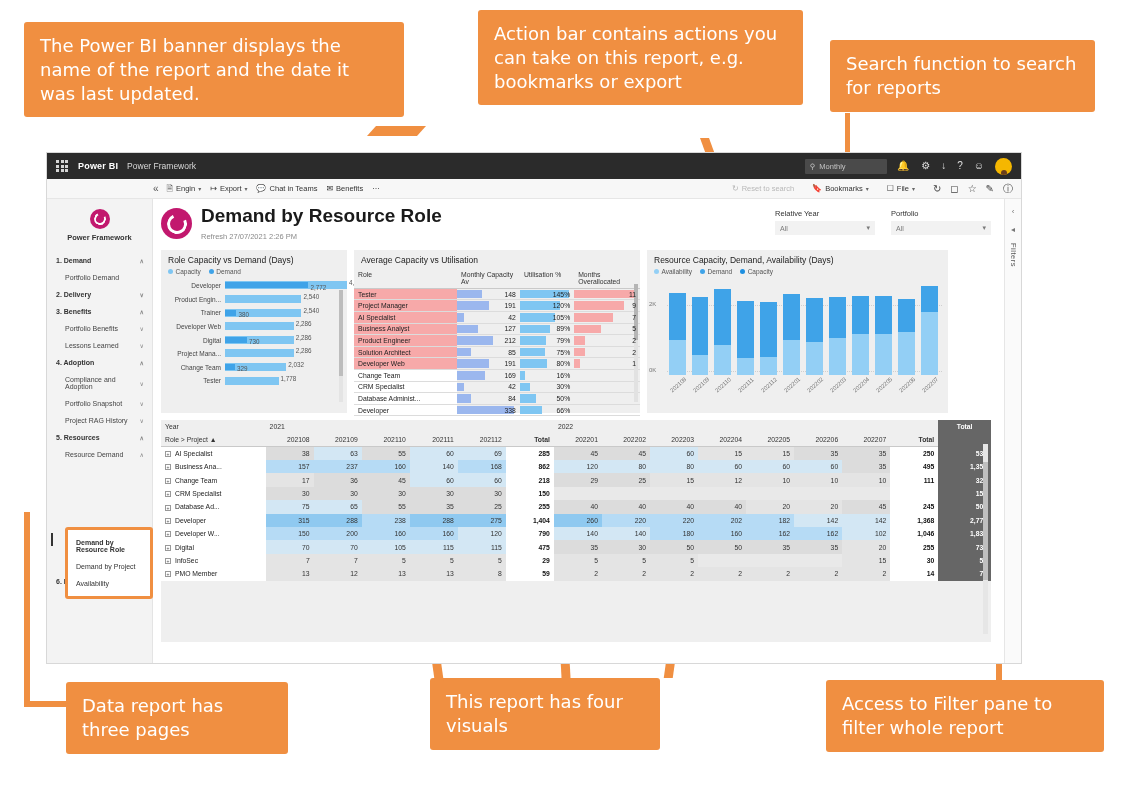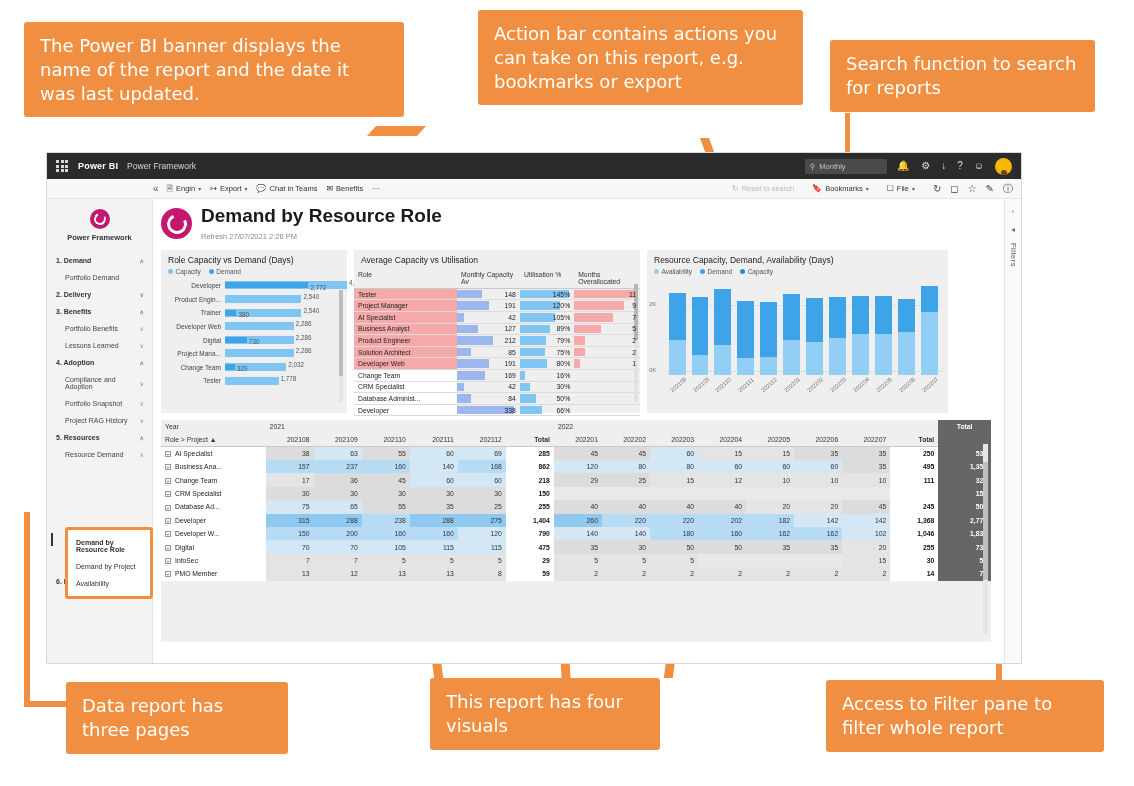--- a/index.html
+++ b/index.html
@@ -361,20 +361,36 @@
     <div id="canvas">
 
       <div id="report-head">
         <span class="big-circle"></span>
         <div>
           <div id="report-title">Demand by Resource Role</div>
           <div id="report-refresh">Refresh 27/07/2021 2:26 PM</div>
         </div>
       </div>
 
+      <div id="slicers">
+        <div class="slicer">
+          <div class="slicer-label">Relative Year</div>
+          <div class="slicer-box">
+            <span>All</span>
+            <span>▾</span>
+          </div>
+        </div>
+        <div class="slicer">
+          <div class="slicer-label">Portfolio</div>
+          <div class="slicer-box">
+            <span>All</span>
+            <span>▾</span>
+          </div>
+        </div>
+      </div>
 
       <div id="filters-rail">
         <span class="r-ico">‹</span>
         <span class="r-ico">◂</span>
         <span id="filters-vert">Filters</span>
       </div>
 
       <div id="visual-row">
 
         <div class="visual" id="v2">

